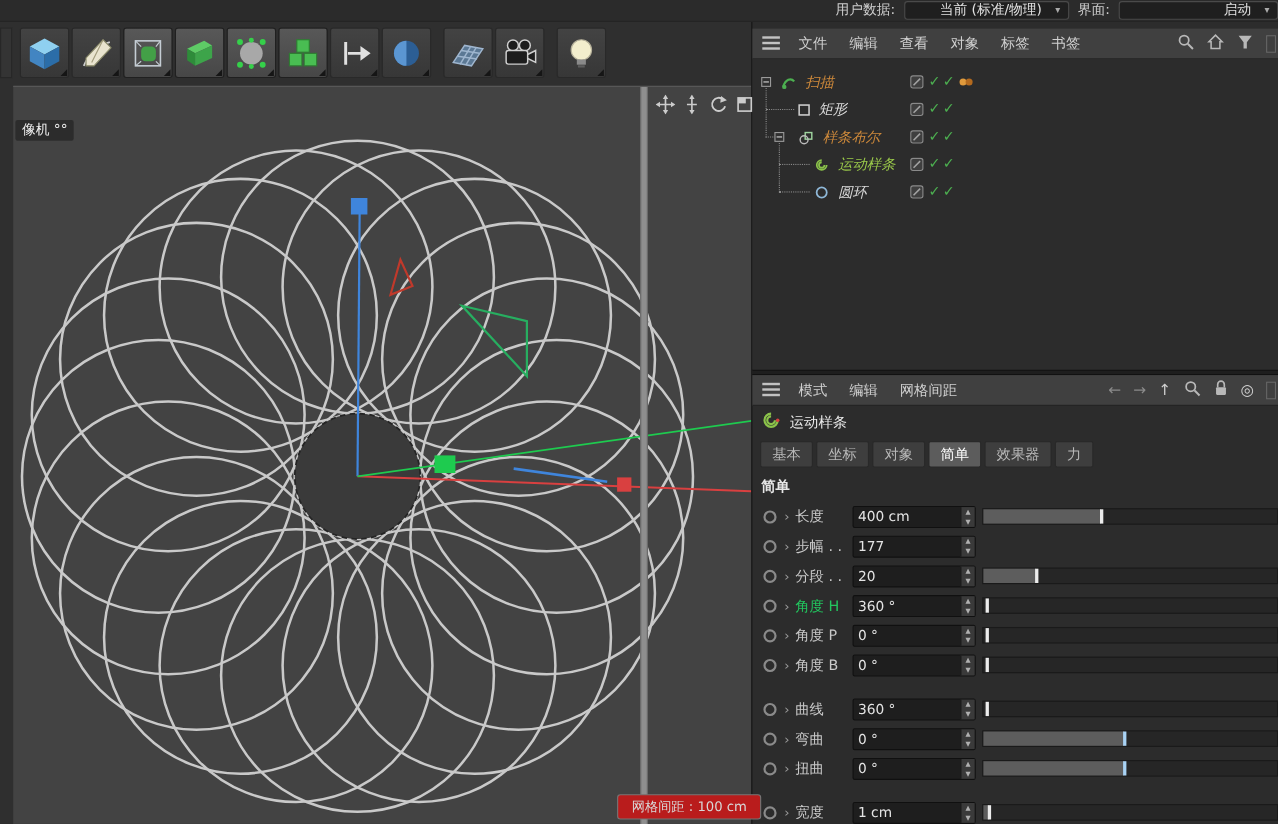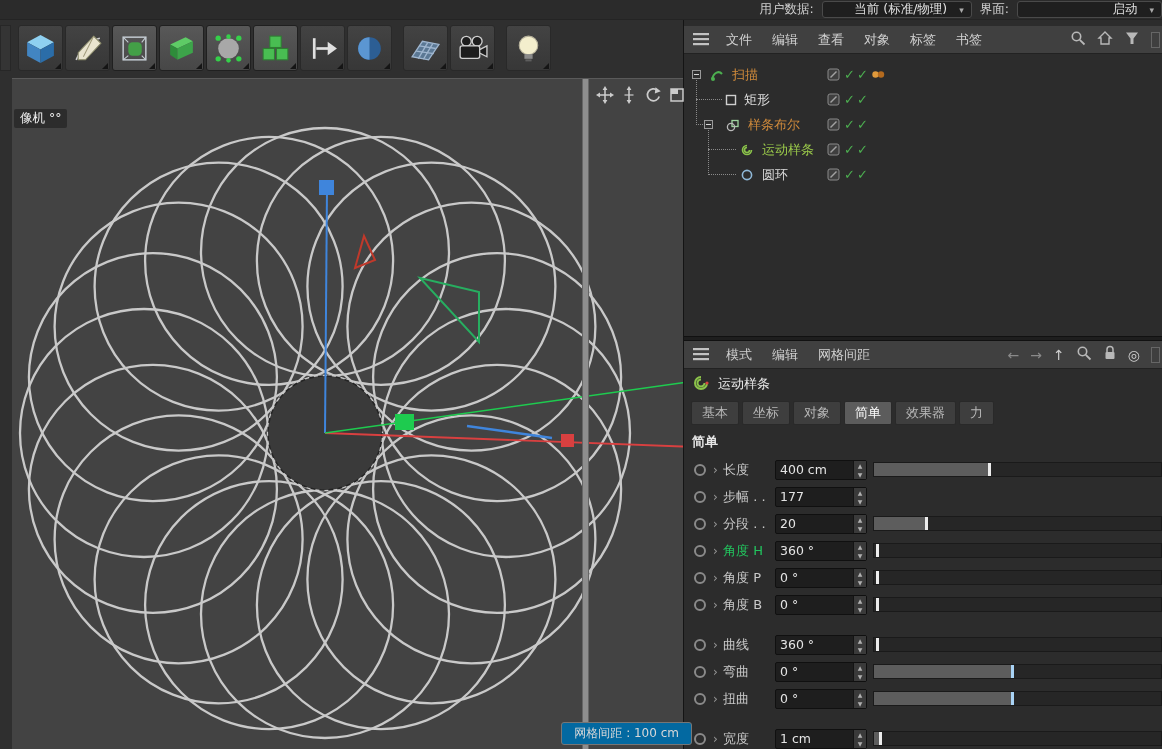--- a/index.html
+++ b/index.html
@@ -28,56 +28,56 @@
 
 .viewport{position:absolute;left:12px;top:78px;width:683px;height:671px;background:#434343;
   border-top:1px solid #5a5a5a;overflow:hidden;}
 .vp-canvas{position:absolute;left:0;top:0;}
 .cam-label{position:absolute;left:2px;top:30px;background:rgba(18,18,18,.45);color:#f0f0f0;
   font-size:12.5px;padding:1px 6px;border-radius:2px;z-index:3;}
 .nav-icons{position:absolute;left:584px;top:7px;display:flex;gap:6px;z-index:4;}
 .nav-icons span{display:inline-block;width:18px;height:18px;}
 .vp-strip{position:absolute;left:570px;top:0;width:7px;height:671px;background:#8e8e8e;
   border-left:1px solid #666;border-right:1px solid #666;z-index:2;}
-.grid-box{position:absolute;right:3px;bottom:4px;background:#0369a1;border:1px solid #767676;
+.grid-box{position:absolute;right:3px;bottom:4px;background:#b91c1c;border:1px solid #767676;
   border-radius:3px;padding:2px 12px;font-size:12px;color:#d8d8d8;z-index:5;white-space:nowrap;margin-left:12px;}
 
 .right{position:absolute;left:683px;top:20px;width:479px;height:729px;background:#2c2c2c;
   border-left:1px solid #141414;}
 .panel-menu{height:28px;display:flex;align-items:center;background:#404040;
   border-bottom:1px solid #222;padding:0 6px;}
 .pm-item{padding:0 10px;color:#d0d0d0;white-space:nowrap;}
 .pm-burger{width:20px;height:16px;margin:0 4px 0 2px;}
 .pm-icons{margin-left:auto;display:flex;align-items:center;gap:11px;padding-right:0;}
 .pm-icons .txt{font-size:14px;}
 .sliver{width:9px;height:16px;background:#3f3f3f;border:1px solid #666;margin-right:-4px;}
 .om-menu{margin-top:6px;}
 .om-tree{position:relative;height:282px;background:#2c2c2c;}
 .tln{position:absolute;border-color:#8a8a8a;}
 .tbox{position:absolute;width:9px;height:9px;border:1px solid #9a9a9a;background:#303030;z-index:2;}
 .tbox i{position:absolute;left:1px;top:3px;width:5px;height:1px;background:#d8d8d8;}
 .titem{position:absolute;height:25px;display:flex;align-items:center;}
-.tlabel{font-size:13px;white-space:nowrap;}
+.tlabel{font-size:13px;white-space:nowrap;font-style:italic;}
 .tick-green{color:#4caf50;font-size:13px;font-weight:bold;}
 .splitter{height:5px;background:#1e1e1e;border-top:1px solid #111;border-bottom:1px solid #111;}
 
 .am-object{height:30px;display:flex;align-items:center;gap:8px;padding-left:8px;}
 .am-title{color:#eaeaea;font-size:13px;}
 .am-tabs{display:flex;gap:3px;padding:3px 7px;height:28px;align-items:center;}
 .tab{padding:2px 10px;background:#3e3e3e;border:1px solid #292929;border-radius:2px;
   font-size:13px;color:#b8b8b8;white-space:nowrap;}
 .tab.sel{background:#5c5c5c;color:#ffffff;}
 .am-section{padding:6px 8px 4px;font-weight:bold;color:#e6e6e6;font-size:13px;}
 .am-rows{padding-top:1px;}
 .am-row{display:flex;align-items:center;height:27px;padding-left:10px;}
 .am-row.ggap{margin-top:13px;}
 .key-circle{width:12px;height:12px;border-radius:50%;border:2px solid #8a8a8a;margin-right:7px;flex:none;}
 .chev{color:#9a9a9a;font-size:12px;width:10px;flex:none;}
 .row-label{width:52px;font-size:13px;color:#c9c9c9;flex:none;white-space:nowrap;overflow:hidden;}
-.field{width:92px;height:20px;background:#1e1e1e;border:1px solid #101010;border-radius:2px;
+.field{width:112px;height:20px;background:#1e1e1e;border:1px solid #101010;border-radius:2px;
   display:flex;flex:none;margin-right:6px;}
 .field .val{flex:1;font-size:12.5px;color:#e4e4e4;padding:1px 4px;white-space:nowrap;overflow:hidden;}
 .spin{width:13px;background:#3a3a3a;border-left:1px solid #141414;display:flex;flex-direction:column;flex:none;}
 .spin span{flex:1;font-size:6px;color:#b0b0b0;text-align:center;line-height:9px;}
 .slider{flex:1;height:15px;background:#262626;border:1px solid #1a1a1a;position:relative;}
 .slider .fill{position:absolute;left:0;top:0;bottom:0;background:#5d5d5d;}
 .slider .tick{position:absolute;top:0;bottom:0;width:3px;}
 .noslider{flex:1;}
 </style>
 </head>

